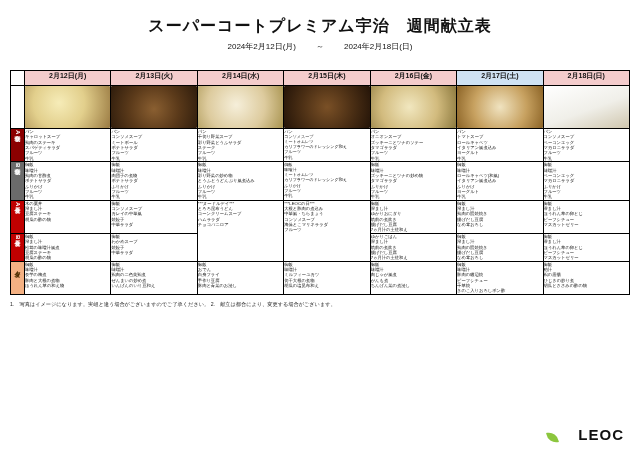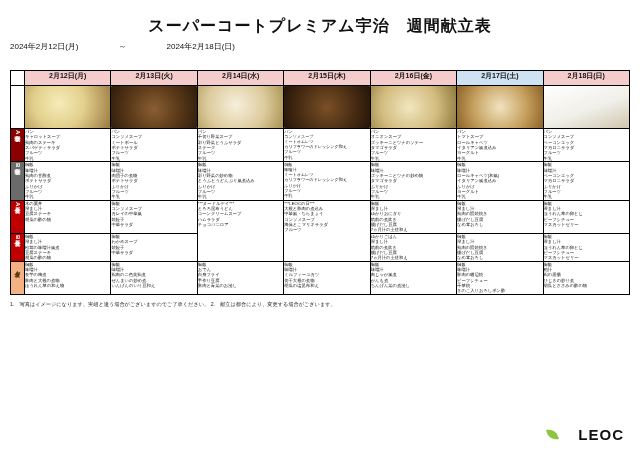--- a/index.html
+++ b/index.html
@@ -18,23 +18,24 @@
   }
   .title{
     text-align:center;
     font-size:16px;
     font-weight:bold;
     letter-spacing:1px;
     margin:8px 0 4px 0;
   }
   .daterow{
     display:flex;
+    justify-content:center;
     align-items:center;
     font-size:8px;
-    gap:40px;
+    gap:20px;
     margin-bottom:18px;
   }
   table.menu{
     border-collapse:collapse;
     width:620px;
     table-layout:fixed;
     font-size:4.2px;
   }
   table.menu td, table.menu th{
     border:0.5px solid #000;
@@ -97,21 +98,21 @@
     color:#222;
     line-height:1.6;
   }
   .logo{
     position:absolute;
     right:16px;bottom:10px;
     font-size:15px;
     font-weight:bold;
     letter-spacing:1px;
     color:#111;
-    display:flex;align-items:center;gap:20px;
+    display:flex;align-items:flex-end;gap:20px;
   }
   .leaf{
     width:11px;height:11px;
     border-radius:0 10px 0 10px;
     background:#8cc63e;
     display:inline-block;
     transform:rotate(-10deg);
   }
   .sep{font-size:8px;}
 </style>

